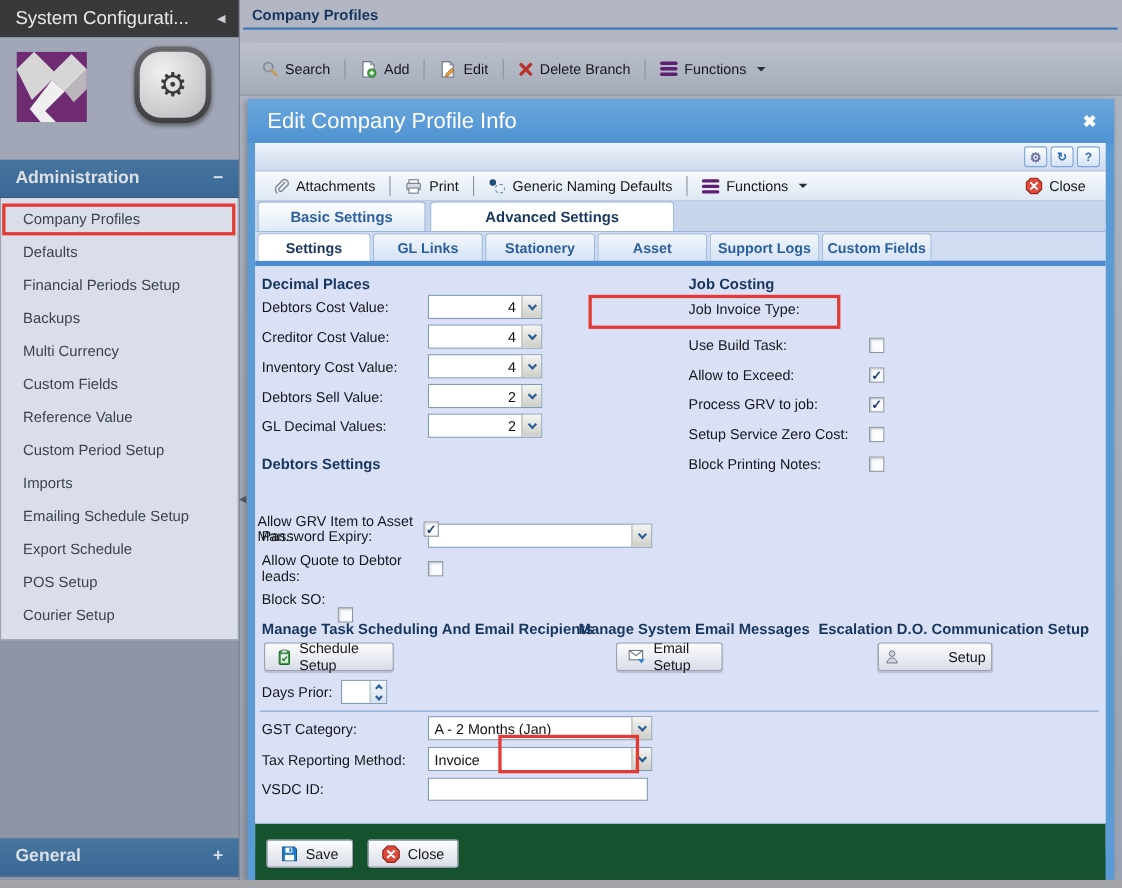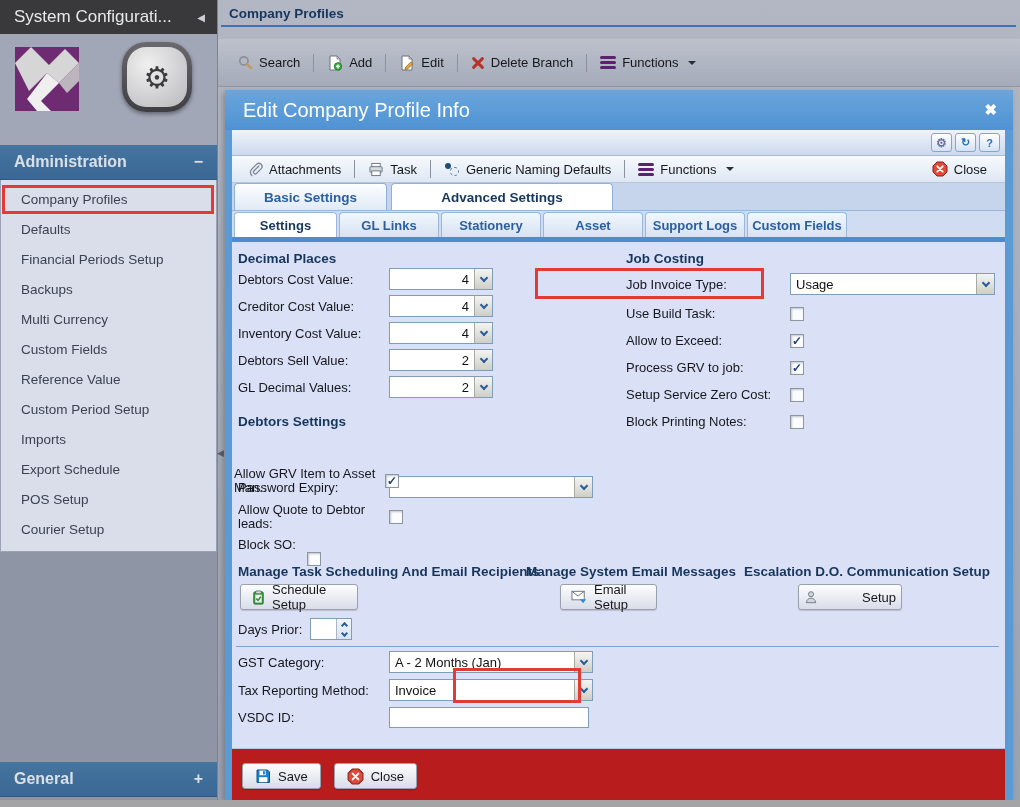--- a/index.html
+++ b/index.html
@@ -80,21 +80,21 @@
   .spin-val { flex:1; }
   .spin-btns { width:15px; border-left:1px solid #a9b6c6; display:flex; flex-direction:column; background:linear-gradient(#f2f6fb,#d8e2ef); }
   .spin-up, .spin-down { flex:1; display:flex; align-items:center; justify-content:center; }
   .chev-up { width:5px; height:5px; border-left:2px solid #2b5d9b; border-top:2px solid #2b5d9b; transform:rotate(45deg); margin-top:2px; }
   .chev-dn { width:5px; height:5px; border-right:2px solid #2b5d9b; border-bottom:2px solid #2b5d9b; transform:rotate(45deg); margin-bottom:2px; }
 
   .divider { position:absolute; left:4px; right:6px; height:1px; background:#7aa3d6; }
   .text-input { height:21px; border:1px solid #7f9db9; background:#fff; }
   .note { font-size:12.5px; color:#15171c; margin-left:8px; }
 
-  .footer { height:55px; background:#b91c1c; border-top:1px solid #b7c3de; display:flex; align-items:center; gap:13px; padding-left:10px; }
+  .footer { height:55px; background:#14532d; border-top:1px solid #b7c3de; display:flex; align-items:center; gap:13px; padding-left:10px; }
   .footer .fbtn { height:26px; min-width:74px; display:inline-flex; align-items:center; justify-content:center; gap:7px; background:linear-gradient(#fdfdfe,#d9dde9); border:1px solid #9aa0ad; border-radius:3px; font-size:13px; color:#15171c; padding:0 12px; box-shadow:0 1px 1px rgba(0,0,0,.18); }
 
   .bars { display:inline-flex; flex-direction:column; gap:2px; }
   .bars i { display:block; width:16px; height:3px; background:#5e2070; border-radius:1.5px; }
 
   .dots-icon { position:relative; width:16px; height:14px; }
   .dots-icon .d1 { position:absolute; left:1px; top:1px; width:6px; height:6px; border-radius:50%; background:#1f4e79; }
   .dots-icon .d2 { position:absolute; left:6px; top:5px; width:9px; height:9px; border-radius:50%; border:1.4px dashed #5b7ca3; }
 
   #bottom-strip { position:absolute; left:0; top:800px; width:100%; height:7px; background:#a4a4a6; z-index:6; }
@@ -197,20 +197,21 @@
     <div class="sb-items">
       <div class="sb-item">Company Profiles</div>
       <div class="sb-item">Defaults</div>
       <div class="sb-item">Financial Periods Setup</div>
       <div class="sb-item">Backups</div>
       <div class="sb-item">Multi Currency</div>
       <div class="sb-item">Custom Fields</div>
       <div class="sb-item">Reference Value</div>
       <div class="sb-item">Custom Period Setup</div>
       <div class="sb-item">Imports</div>
+      <div class="sb-item">Emailing Schedule Setup</div>
       <div class="sb-item">Export Schedule</div>
       <div class="sb-item">POS Setup</div>
       <div class="sb-item">Courier Setup</div>
     </div>
     <div class="sb-general">
       <div class="sb-section">
         <span>General</span>
         <span>+</span>
       </div>
     </div>
@@ -249,21 +250,21 @@
           </div>
           <div class="tb-sep"></div>
           <div class="tb-btn">
             <span>
                 <svg width="16" height="15" viewBox="0 0 16 16">
                   <rect x="3.5" y="1.5" width="9" height="4" fill="#fff" stroke="#6b7280"></rect>
                   <rect x="1.5" y="5" width="13" height="6" rx="1" fill="#d7dce4" stroke="#6b7280"></rect>
                   <rect x="3.5" y="9.5" width="9" height="5" fill="#fff" stroke="#6b7280"></rect>
                 </svg>
               </span>
-            <span>Task</span>
+            <span>Print</span>
           </div>
           <div class="tb-sep"></div>
           <div class="tb-btn">
             <span class="dots-icon">
                 <span class="d1"></span>
                 <span class="d2"></span>
               </span>
             <span>Generic Naming Defaults</span>
           </div>
           <div class="tb-sep"></div>
@@ -372,26 +373,20 @@
             <span class="checkbox"></span>
           </div>
           <div class="frow" style="left:6px; top:295px;flex-direction:column;">
             <span class="flabel">Block SO:</span>
             <span class="checkbox"></span>
           </div>
 
           <div class="sec-h" style="left:394px; top:9px;">Job Costing</div>
           <div class="frow" style="left:394px; top:31px;">
             <span class="flabel2">Job Invoice Type:</span>
-            <span class="combo w205">
-                <span class="combo-val">Usage</span>
-                <span class="combo-btn">
-                  <i class="chev"></i>
-                </span>
-              </span>
           </div>
           <div class="frow" style="left:394px; top:64px;">
             <span class="flabel2">Use Build Task:</span>
             <span class="checkbox"></span>
           </div>
           <div class="frow" style="left:394px; top:91px;">
             <span class="flabel2">Allow to Exceed:</span>
             <span class="checkbox checked"></span>
           </div>
           <div class="frow" style="left:394px; top:118px;">

